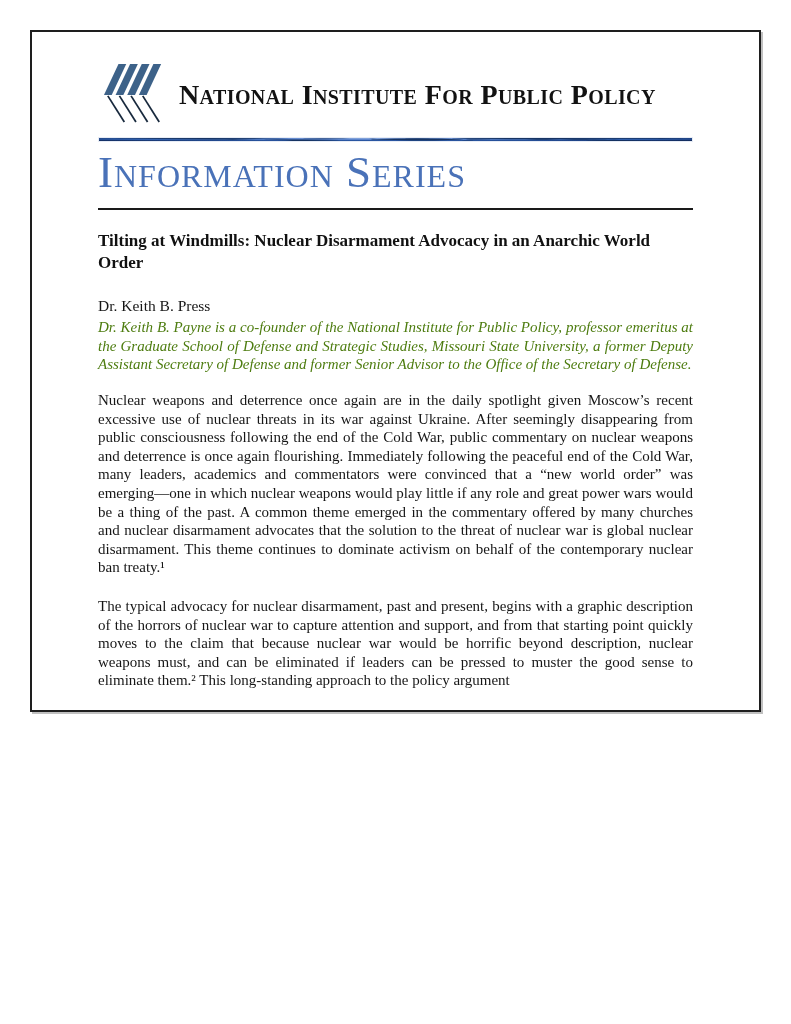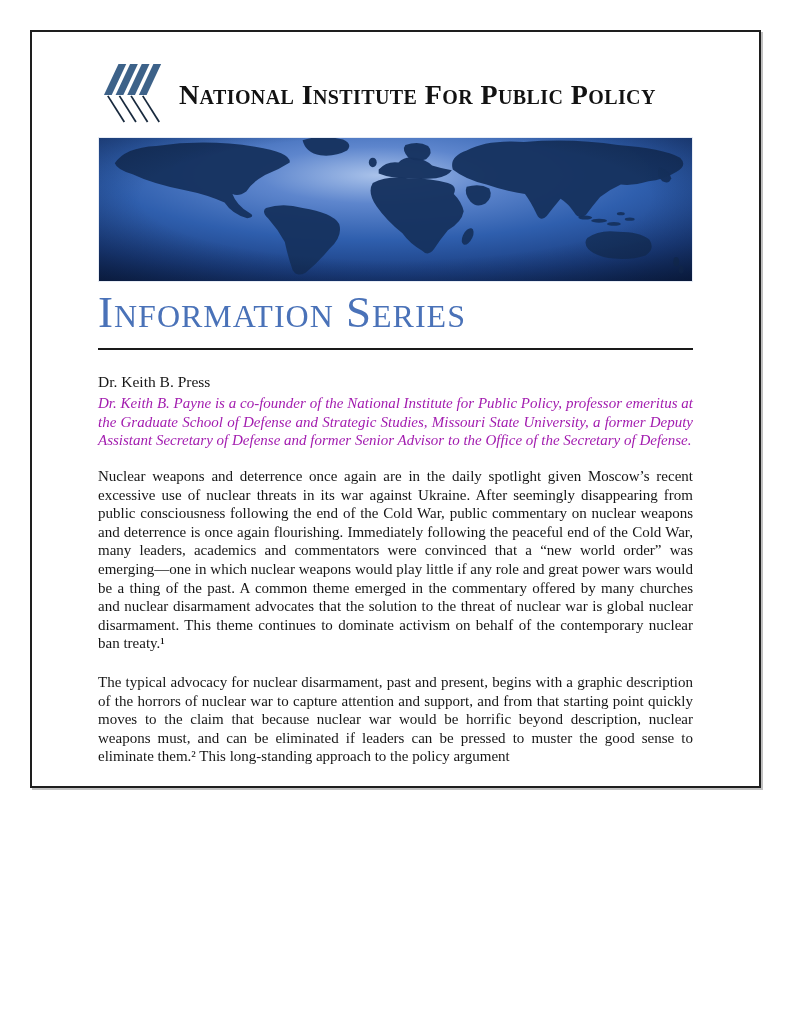--- a/index.html
+++ b/index.html
@@ -1,18 +1,18 @@
 <!DOCTYPE html>
 <html><head>
 <meta charset="utf-8">
 <style>
   html,body{margin:0;padding:0;background:#ffffff;}
   body{width:791px;height:1024px;position:relative;font-family:"Liberation Serif",serif;color:#161616;}
   .frame{
-    position:absolute;left:30px;top:30px;width:731px;height:758px;box-sizing:border-box;
+    position:absolute;left:30px;top:30px;width:731px;height:682px;box-sizing:border-box;
     border:2px solid #1e1e1e;background:#fff;box-shadow:2px 2px 0 rgba(140,140,140,.55);
     padding:26px 66px 20px 66px;display:flex;flex-direction:column;
   }
   
   .masthead{display:flex;align-items:center;gap:9px;margin-top:2px;height:70px;}
   .logo{flex:0 0 auto;width:72px;height:64px;}
   .org-name{
     font-weight:700;font-size:28px;letter-spacing:.4px;white-space:nowrap;
     font-variant:small-caps;color:#121212;line-height:1;padding-top:6px;
   }
@@ -23,21 +23,21 @@
   .series-title{
     margin-top:8px;text-align:left;font-variant:small-caps;font-weight:400;
     font-size:45px;line-height:1;color:#4a72b8;letter-spacing:1px;
   }
   
   .issue-row{display:flex;justify-content:space-between;margin-top:16px;font-size:15px;line-height:1.15;}
   .rule{border:0;border-top:2px solid #1a1a1a;margin:13px 0 0 0;}
   
   .article-title{margin-top:20px;font-size:17px;line-height:1.3;font-weight:700;color:#111;}
   .author-name{margin-top:23px;font-size:15.5px;line-height:1.15;}
-  .author-bio{margin-top:3px;font-size:15px;line-height:1.22;font-style:italic;color:#a21caf;text-align:justify;}
+  .author-bio{margin-top:3px;font-size:15px;line-height:1.22;font-style:italic;color:#4d7c0f;text-align:justify;}
   .section-heading{margin-top:12px;font-size:15.5px;font-weight:700;line-height:1.15;}
   .body-par{margin:0;margin-top:18px;font-size:15px;line-height:1.24;text-align:justify;}
   .body-par.second{margin-top:20px;}
   
   .footer{margin-top:auto;text-align:center;font-size:11.5px;color:#111;padding-bottom:2px;}
 </style>
 </head>
 <body>
 
 <div class="frame">
@@ -110,20 +110,21 @@
       </g>
       <rect x="0" y="0" width="600" height="182" fill="url(#vign)"></rect>
     </svg>
   </div>
 
   <div class="series-title">Information Series</div>
 
 
   <hr class="rule">
 
+  <div class="article-title">Tilting at Windmills: Nuclear Disarmament Advocacy in an Anarchic World Order</div>
 
   <div class="author-name">Dr. Keith B. Press</div>
   <div class="author-bio">Dr. Keith B. Payne is a co-founder of the National Institute for Public Policy, professor emeritus at the Graduate School of Defense and Strategic Studies, Missouri State University, a former Deputy Assistant Secretary of Defense and former Senior Advisor to the Office of the Secretary of Defense.</div>
 
 
   <p class="body-par">Nuclear weapons and deterrence once again are in the daily spotlight given Moscow’s recent excessive use of nuclear threats in its war against Ukraine.  After seemingly disappearing from public consciousness following the end of the Cold War, public commentary on nuclear weapons and deterrence is once again flourishing.  Immediately following the peaceful end of the Cold War, many leaders, academics and commentators were convinced that a “new world order” was emerging—one in which nuclear weapons would play little if any role and great power wars would be a thing of the past.  A common theme emerged in the commentary offered by many churches and nuclear disarmament advocates that the solution to the threat of nuclear war is global nuclear disarmament.  This theme continues to dominate activism on behalf of the contemporary nuclear ban treaty.¹</p>
   <p class="body-par second">The typical advocacy for nuclear disarmament, past and present, begins with a graphic description of the horrors of nuclear war to capture attention and support, and from that starting point quickly moves to the claim that because nuclear war would be horrific beyond description, nuclear weapons must, and can be eliminated if leaders can be pressed to muster the good sense to eliminate them.²  This long-standing approach to the policy argument</p>
 
 
 </div>

